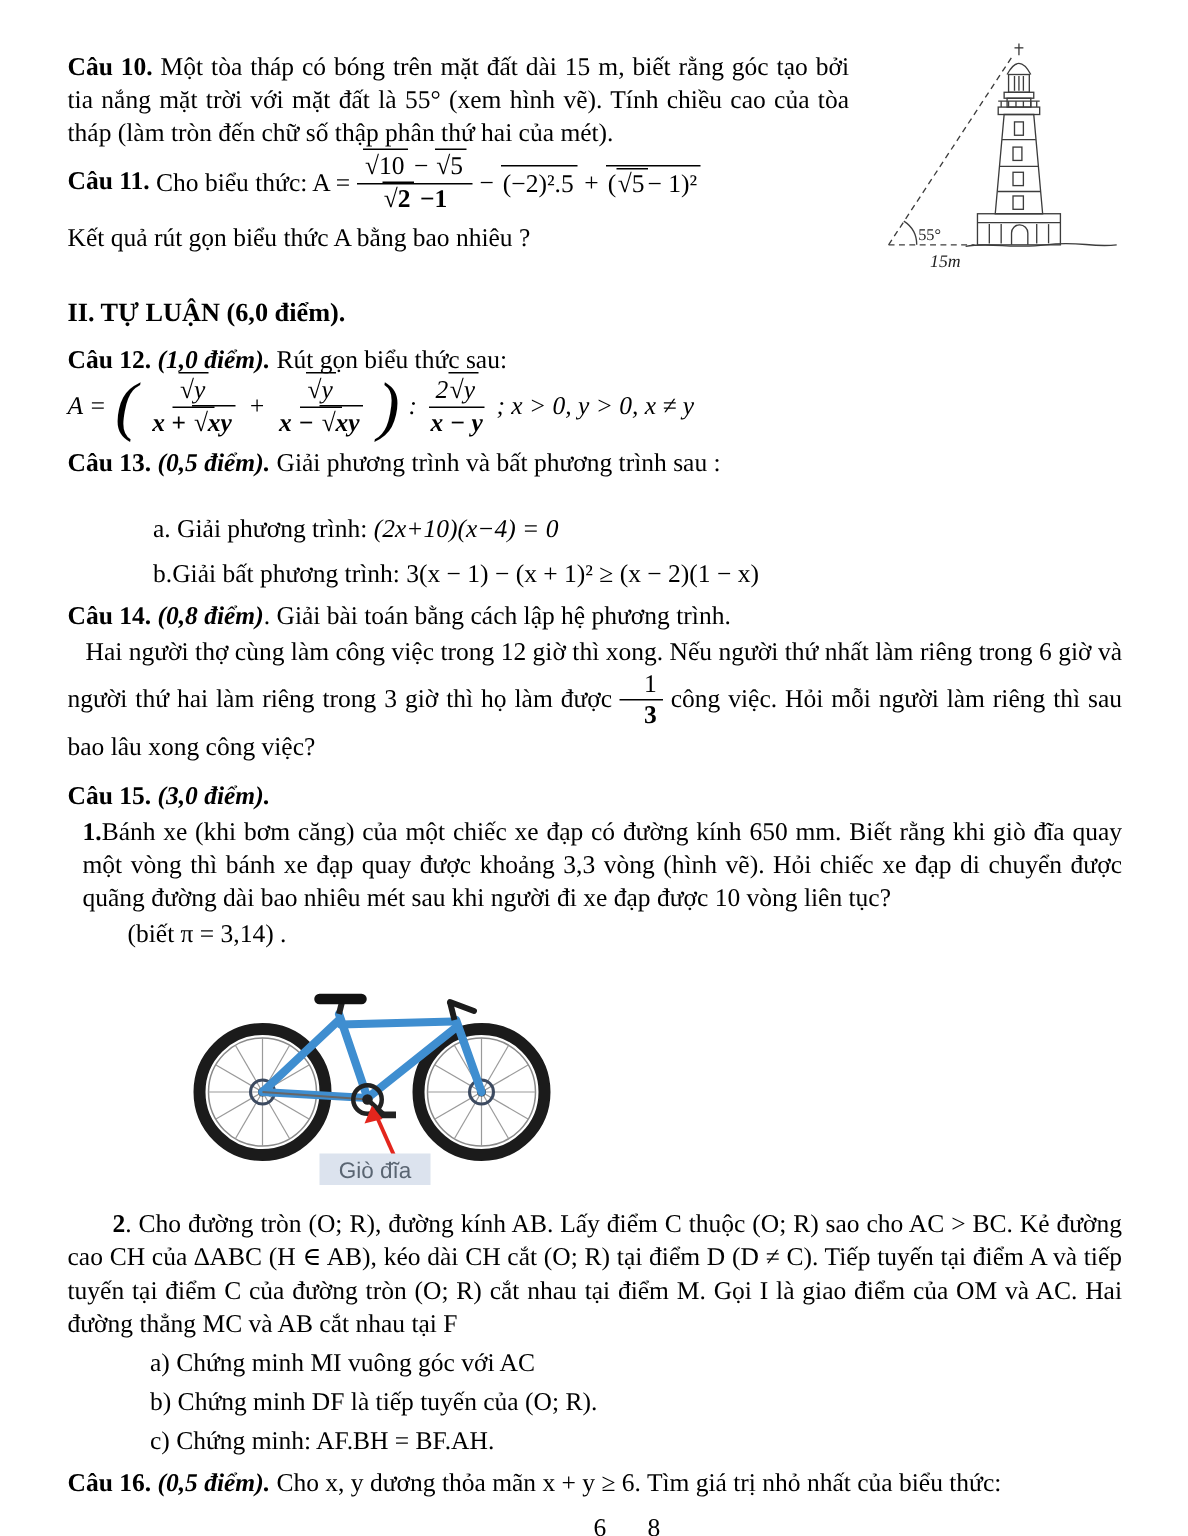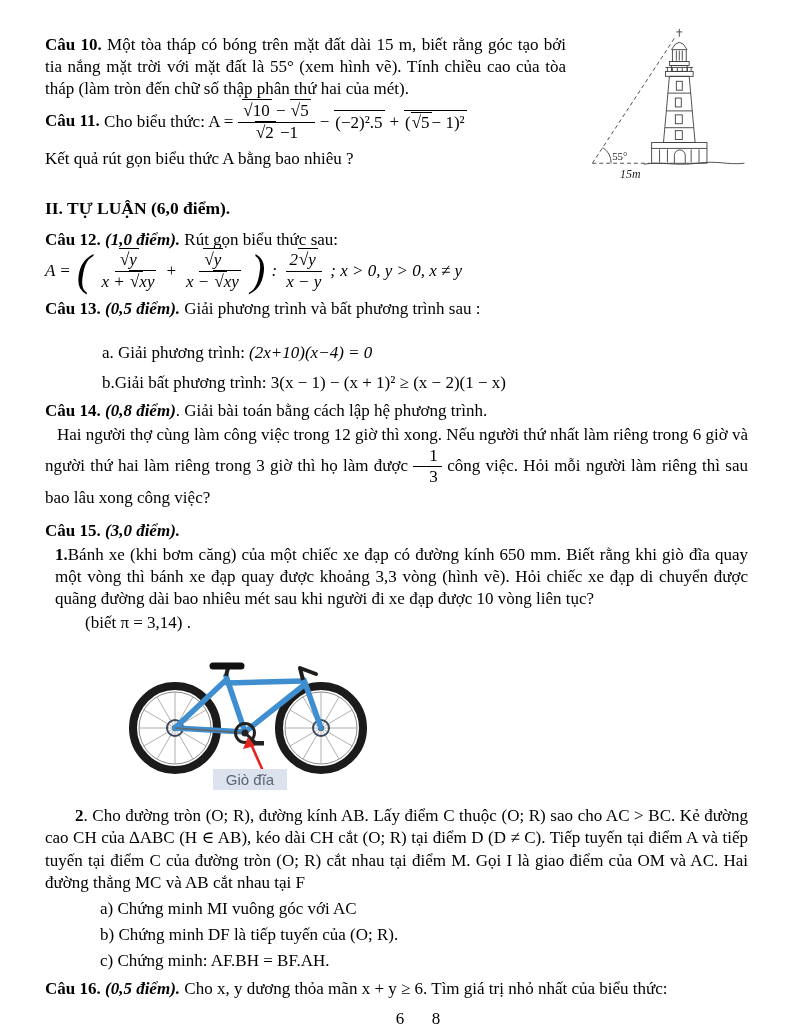--- a/index.html
+++ b/index.html
@@ -13,21 +13,21 @@
   p { line-height:1.3; }
   .just { text-align:justify; }
   .qlabel { font-weight:bold; }
   .pts { font-weight:bold; font-style:italic; }
   .sect-title { font-weight:bold; font-size:17.5px; margin-top:13px; }
 
   
   .mrow { display:inline-flex; align-items:center; gap:5px; vertical-align:middle; white-space:nowrap; }
   .frac { display:inline-flex; flex-direction:column; align-items:center; vertical-align:middle; line-height:1.1; text-align:center; }
   .frac .num { display:block; padding:0 4px 1px; border-bottom:1.2px solid #000; }
-  .frac .den { display:block; padding:1px 4px 0; }
+  .frac .den { display:block; padding:1px 4px 0;font-weight:bold; }
   .rad { border-top:1.1px solid #000; padding:1px 2px 0 1px; white-space:nowrap; }
   .rad .rad { padding-top:0; }
   .bigp { font-size:44px; line-height:0; font-weight:400; padding:0 1px; }
   .imath { font-style:italic; }
 
   .q11-row { margin-top:2px; }
   .q13-sub { padding-left:57px; margin-top:22px; }
   .q14-body { text-indent:12px; margin-top:2px; line-height:1.35; }
   .q15-item { padding-left:10px; margin-top:2px; }
   .q15-note { padding-left:40px; margin-top:2px; }

